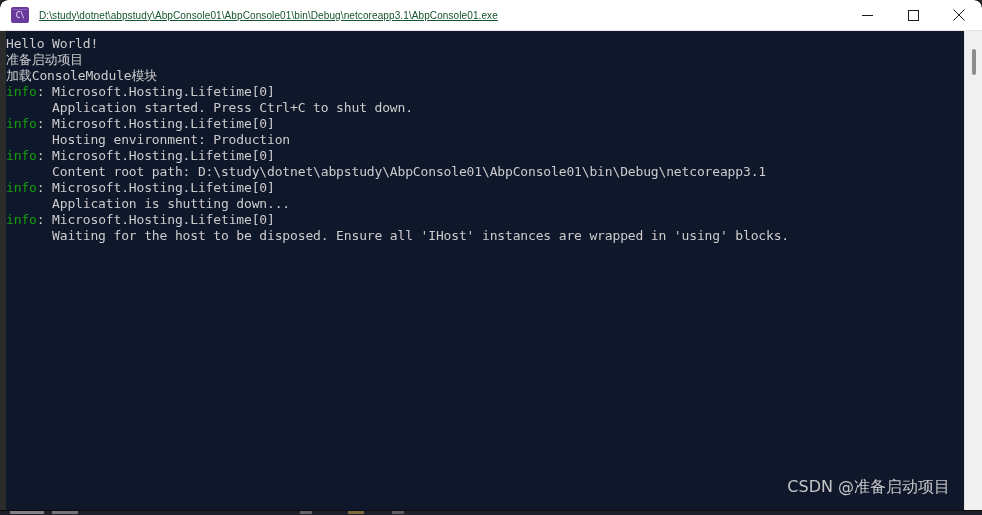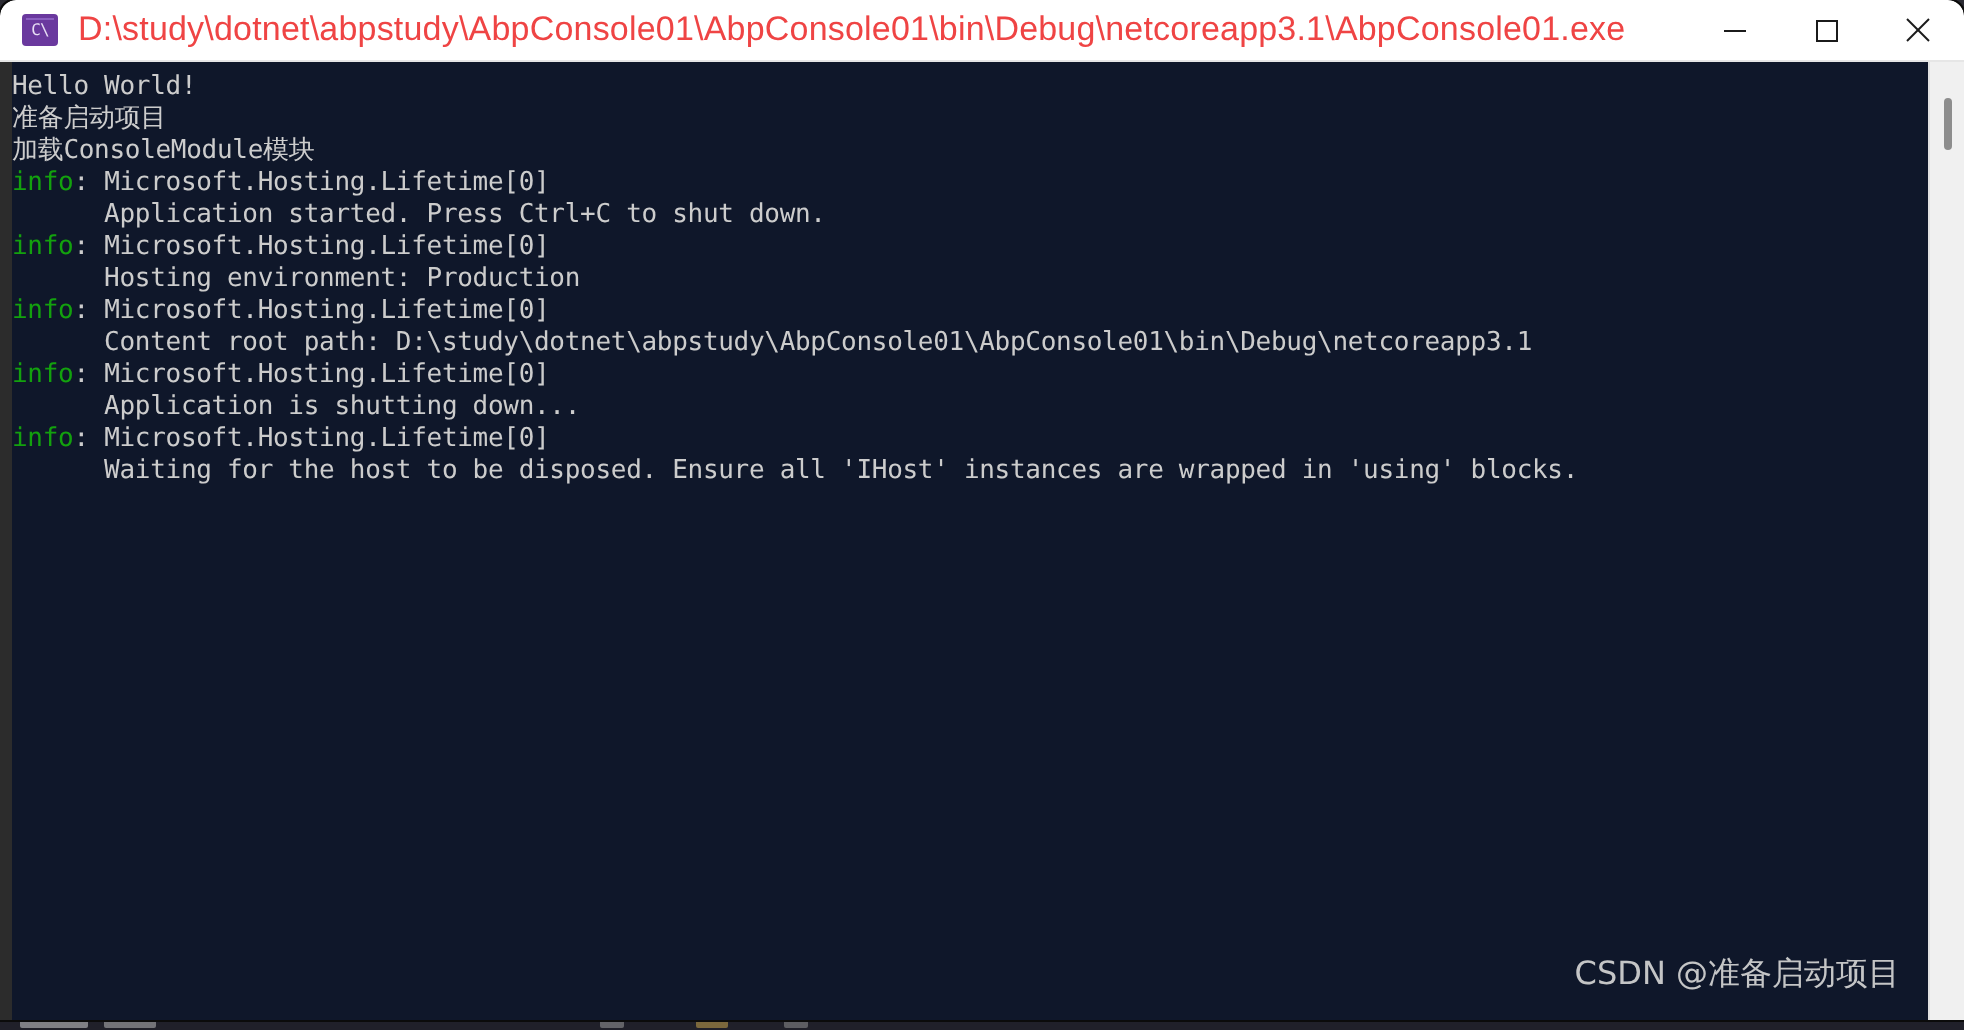--- a/index.html
+++ b/index.html
@@ -75,26 +75,27 @@
   }
   #app-icon::after {
     content:"";
     position:absolute;
     left:2px; right:2px; top:2px;
     height:1px;
     background:#8a5fc0;
   }
   #window-title {
     margin-left: 10px;
-    font-size: 17px;
-    color: #ef4444;
+    font-size: 10px;
+    color: #14532d;
     white-space: nowrap;
     overflow: hidden;
     flex: 1 1 auto;
     letter-spacing: .1px;
+    text-decoration: underline;
   }
   #window-controls {
     display: flex;
     height: 31px;
     flex: 0 0 auto;
   }
   .win-btn {
     width: 46px;
     height: 31px;
     display: flex;

